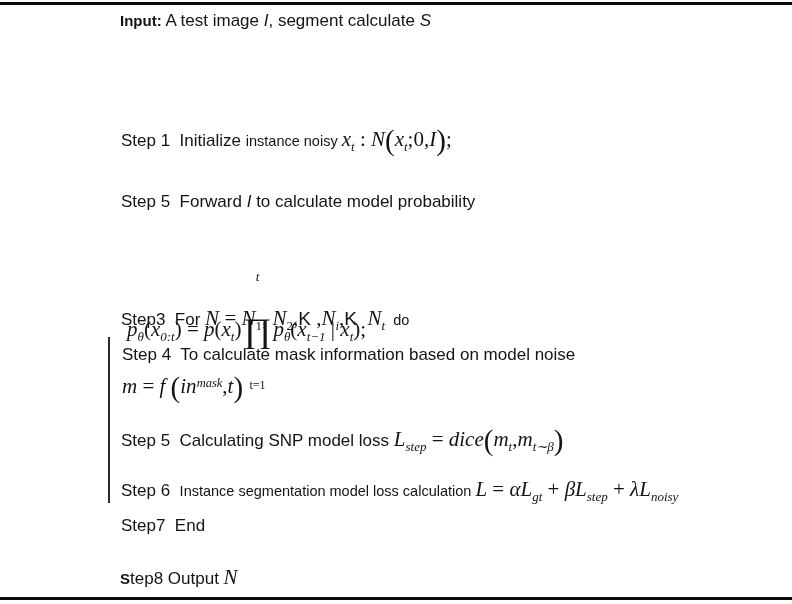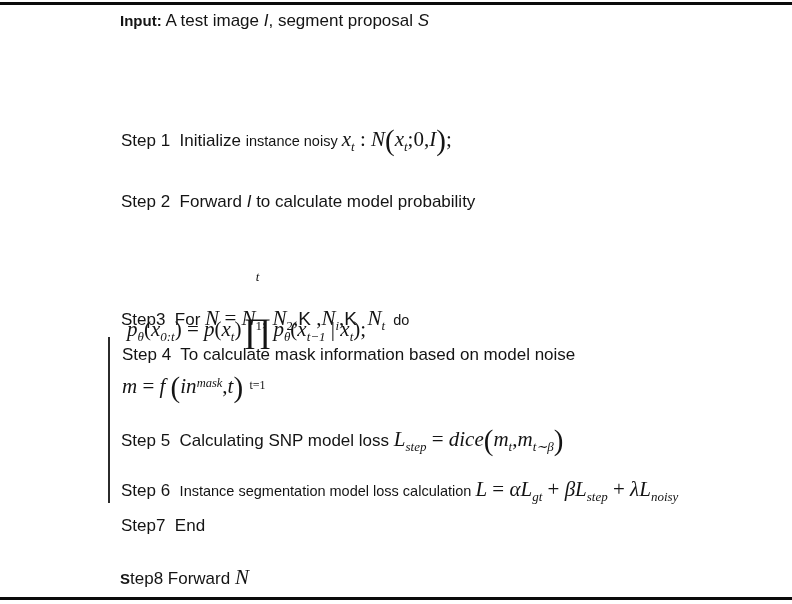--- a/index.html
+++ b/index.html
@@ -37,26 +37,26 @@
   .prod-lower{display:block;font-family:"Liberation Serif",serif;font-size:12px;}
 </style>
 </head>
 <body>
 
 <div class="page">
   <div class="rule top"></div>
   <div class="rule bottom"></div>
   <div class="vbar"></div>
 
-  <div class="line" style="top:11px;left:120px"><span class="sg-b">Input:</span><span class="sg-r"> A test image </span><span class="sg-ri">I</span><span class="sg-r">, segment proposal </span><span class="sg-ri">S</span></div>
+  <div class="line" style="top:11px;left:120px"><span class="sg-b">Input:</span><span class="sg-r"> A test image </span><span class="sg-ri">I</span><span class="sg-r">, segment calculate </span><span class="sg-ri">S</span></div>
 
 
   <div class="line" style="top:124px;left:121px"><span class="sg-r">Step 1  Initialize </span><span class="sg-sm">instance noisy </span><span class="sg-mi">x</span><span class="sg-sub">t</span><span class="sg-m"> : </span><span class="sg-mi">N</span><span class="sg-bp">(</span><span class="sg-mi">x</span><span class="sg-sub">t</span><span class="sg-m">;0,</span><span class="sg-mi">I</span><span class="sg-bp">)</span><span class="sg-m">;</span></div>
 
-  <div class="line" style="top:192px;left:121px"><span class="sg-r">Step 2  Forward </span><span class="sg-ri">I</span><span class="sg-r"> to calculate model probability</span></div>
+  <div class="line" style="top:192px;left:121px"><span class="sg-r">Step 5  Forward </span><span class="sg-ri">I</span><span class="sg-r"> to calculate model probability</span></div>
 
   <div class="line fx" style="top:238px;left:127px">
     <span class="seg"><span class="sg-mi">p</span><span class="sg-sub">θ</span><span class="sg-m">(</span><span class="sg-mi">x</span><span class="sg-sub">0:t</span><span class="sg-m">)</span><span class="sg-m"> = </span><span class="sg-mi">p</span><span class="sg-m">(</span><span class="sg-mi">x</span><span class="sg-sub">t</span><span class="sg-m">)</span></span>
     <span class="prodstack">
       <span class="prod-upper">t</span>
       <span class="prod-sym">∏</span>
       <span class="prod-lower">t=1</span>
     </span>
     <span class="seg"><span class="sg-mi">p</span><span class="sg-sub">θ</span><span class="sg-m">(</span><span class="sg-mi">x</span><span class="sg-sub">t−1</span><span class="sg-m"> | </span><span class="sg-mi">x</span><span class="sg-sub">t</span><span class="sg-m">)</span><span class="sg-m">;</span></span>
   </div>
@@ -66,14 +66,14 @@
   <div class="line" style="top:345px;left:122px"><span class="sg-r">Step 4  To calculate mask information based on model noise</span></div>
 
   <div class="line" style="top:371px;left:122px"><span class="sg-mi">m</span><span class="sg-m"> = </span><span class="sg-mi">f</span><span class="sg-m"> </span><span class="sg-bp">(</span><span class="sg-mi">in</span><span class="sg-sup">mask</span><span class="sg-m">,</span><span class="sg-mi">t</span><span class="sg-bp">)</span></div>
 
   <div class="line" style="top:424px;left:121px"><span class="sg-r">Step 5  Calculating SNP model loss </span><span class="sg-mi">L</span><span class="sg-sub">step</span><span class="sg-m"> = </span><span class="sg-mi">dice</span><span class="sg-bp">(</span><span class="sg-mi">m</span><span class="sg-sub">t</span><span class="sg-m">,</span><span class="sg-mi">m</span><span class="sg-sub">t∼β</span><span class="sg-bp">)</span></div>
 
   <div class="line" style="top:477px;left:121px"><span class="sg-r">Step 6  </span><span class="sg-sm">Instance segmentation model loss calculation </span><span class="sg-mi">L</span><span class="sg-m"> = </span><span class="sg-mi">α</span><span class="sg-mi">L</span><span class="sg-sub">gt</span><span class="sg-m"> + </span><span class="sg-mi">β</span><span class="sg-mi">L</span><span class="sg-sub">step</span><span class="sg-m"> + </span><span class="sg-mi">λ</span><span class="sg-mi">L</span><span class="sg-sub">noisy</span></div>
 
   <div class="line" style="top:516px;left:121px"><span class="sg-r">Step7  End</span></div>
 
-  <div class="line" style="top:565px;left:120px"><span class="sg-b">S</span><span class="sg-r">tep8 Forward </span><span class="sg-mi">N</span></div>
+  <div class="line" style="top:565px;left:120px"><span class="sg-b">S</span><span class="sg-r">tep8 Output </span><span class="sg-mi">N</span></div>
 </div>
 
 </body></html>

